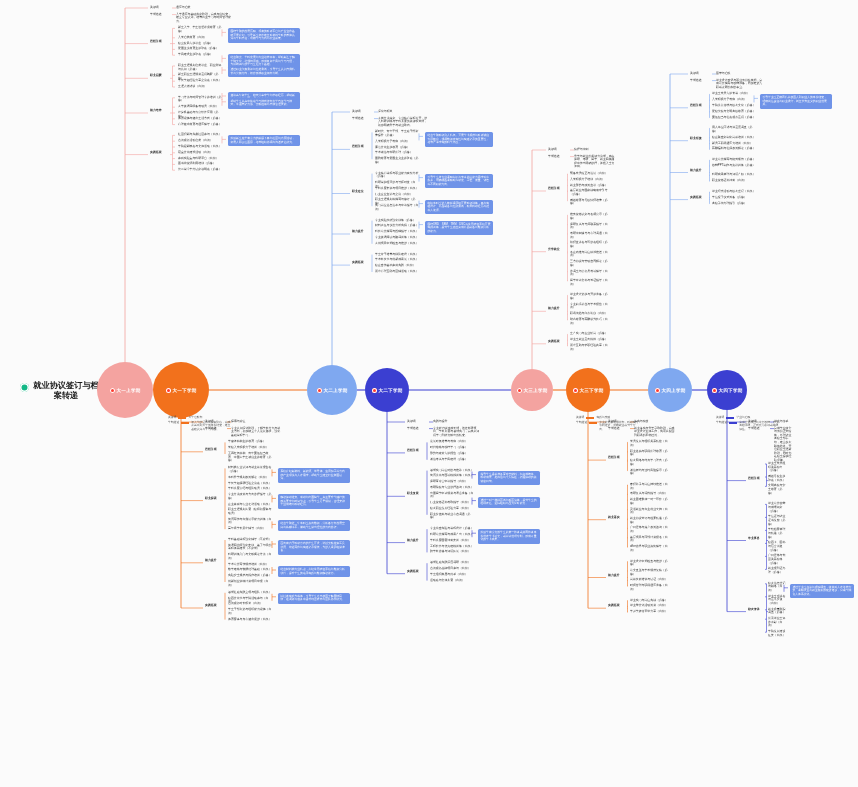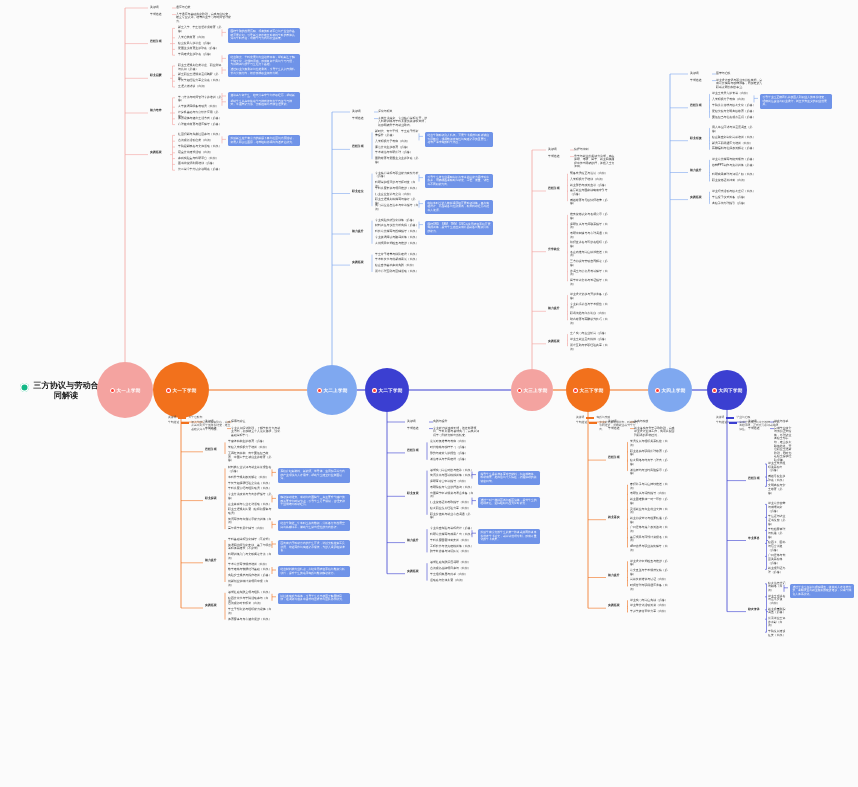--- a/index.html
+++ b/index.html
@@ -418,21 +418,21 @@
       <path d="M 727 422 L 727 611.5999999999999" stroke="#3b3fd1" stroke-width="0.8" fill="none"></path>
       <path d="M 727 410 L 727 422" stroke="#3b3fd1" stroke-width="0.8" fill="none"></path>
       <path d="M 727 422 L 746 422" stroke="#3b3fd1" stroke-width="0.6" fill="none"></path>
       <path d="M 727 480.6 L 746 480.6" stroke="#3b3fd1" stroke-width="0.6" fill="none"></path>
       <path d="M 727 540.5 L 746 540.5" stroke="#3b3fd1" stroke-width="0.6" fill="none"></path>
       <path d="M 727 611.5999999999999 L 746 611.5999999999999" stroke="#3b3fd1" stroke-width="0.6" fill="none"></path>
     </svg>
 
   <div class="root">
     <span class="root-icon"></span>
-    <span class="root-label">三方协议与劳动合同解读</span>
+    <span class="root-label">就业协议签订与档案转递</span>
   </div>
 
   <div id="spine-layer">
       <div class="snode" style="left: 97px; top: 362px; width: 56px; height: 56px; background: rgb(244, 163, 160);">
         <span class="sdot"></span>
         <span class="slab">大一上学期</span>
       </div>
       <div class="snode" style="left: 153px; top: 362px; width: 56px; height: 56px; background: rgb(242, 113, 28);">
         <span class="sdot"></span>
         <span class="slab">大一下学期</span>

